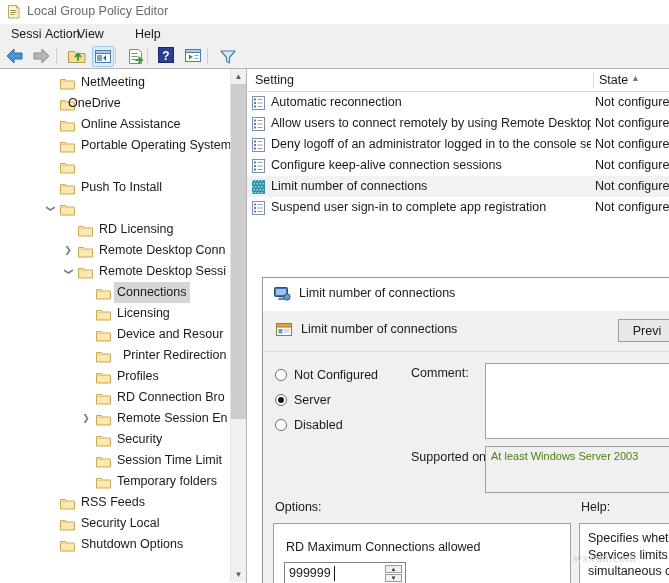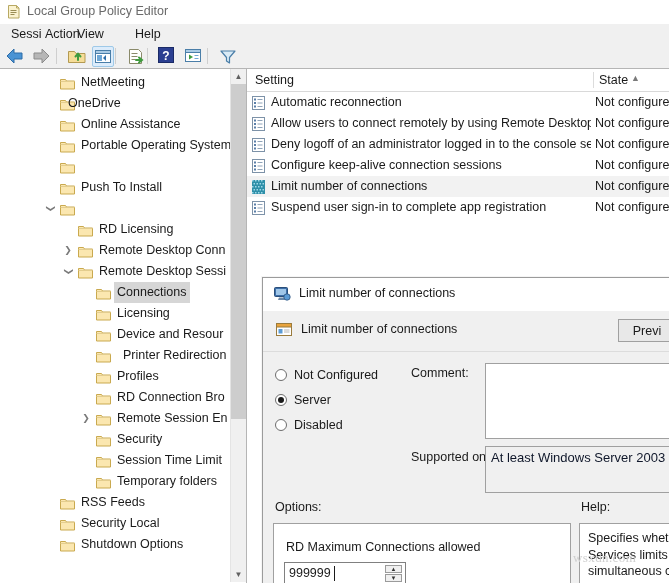--- a/index.html
+++ b/index.html
@@ -75,21 +75,21 @@
   .radiogrp{position:absolute;left:12px;top:85px;width:115px;}
   .rrow{position:relative;height:25px;line-height:25px;font-size:12.5px;color:#1a1a1a;cursor:default;}
   .radio{position:absolute;left:0;top:6px;width:12px;height:12px;border:1px solid #6d6d6d;border-radius:50%;
          background:#fff;box-sizing:border-box;}
   .radio .dot{position:absolute;left:2px;top:2px;width:6px;height:6px;border-radius:50%;background:#1a1a1a;}
   .rlabel{position:absolute;left:19px;top:0;white-space:nowrap;}
 
   .flabel{position:absolute;font-size:12.5px;color:#1a1a1a;white-space:nowrap;}
   .fbox{position:absolute;background:#fff;border:1px solid #a0a0a0;box-sizing:border-box;overflow:hidden;}
   .fbox.ro{background:#f0f0f0;}
-  .fbox .ftext{position:absolute;left:5px;top:3px;font-size:13px;color:#0f172a;white-space:nowrap;}
+  .fbox .ftext{position:absolute;left:5px;top:3px;font-size:11px;color:#4d7c0f;white-space:nowrap;}
 
   .panel{position:absolute;background:#fff;border:1px solid #a0a0a0;box-sizing:border-box;overflow:hidden;}
   .opt-title{position:absolute;left:12px;top:16px;font-size:12.5px;color:#1a1a1a;white-space:nowrap;}
   .spin{position:absolute;left:10px;top:38px;width:122px;height:23px;background:#fff;border:1px solid #808080;box-sizing:border-box;}
   .spin .sval{position:absolute;left:4px;top:3px;font-size:12.5px;color:#1a1a1a;}
   .caret{position:absolute;top:3px;width:1px;height:15px;background:#1a1a1a;}
   .spbtns{position:absolute;right:3px;top:2px;width:17px;height:17px;}
   .spbtn{position:absolute;left:0;width:17px;height:8px;background:#f0f0f0;border:1px solid #9b9b9b;box-sizing:border-box;
          text-align:center;font-size:6px;line-height:6px;color:#333;}
   .spbtn.up{top:0;}

